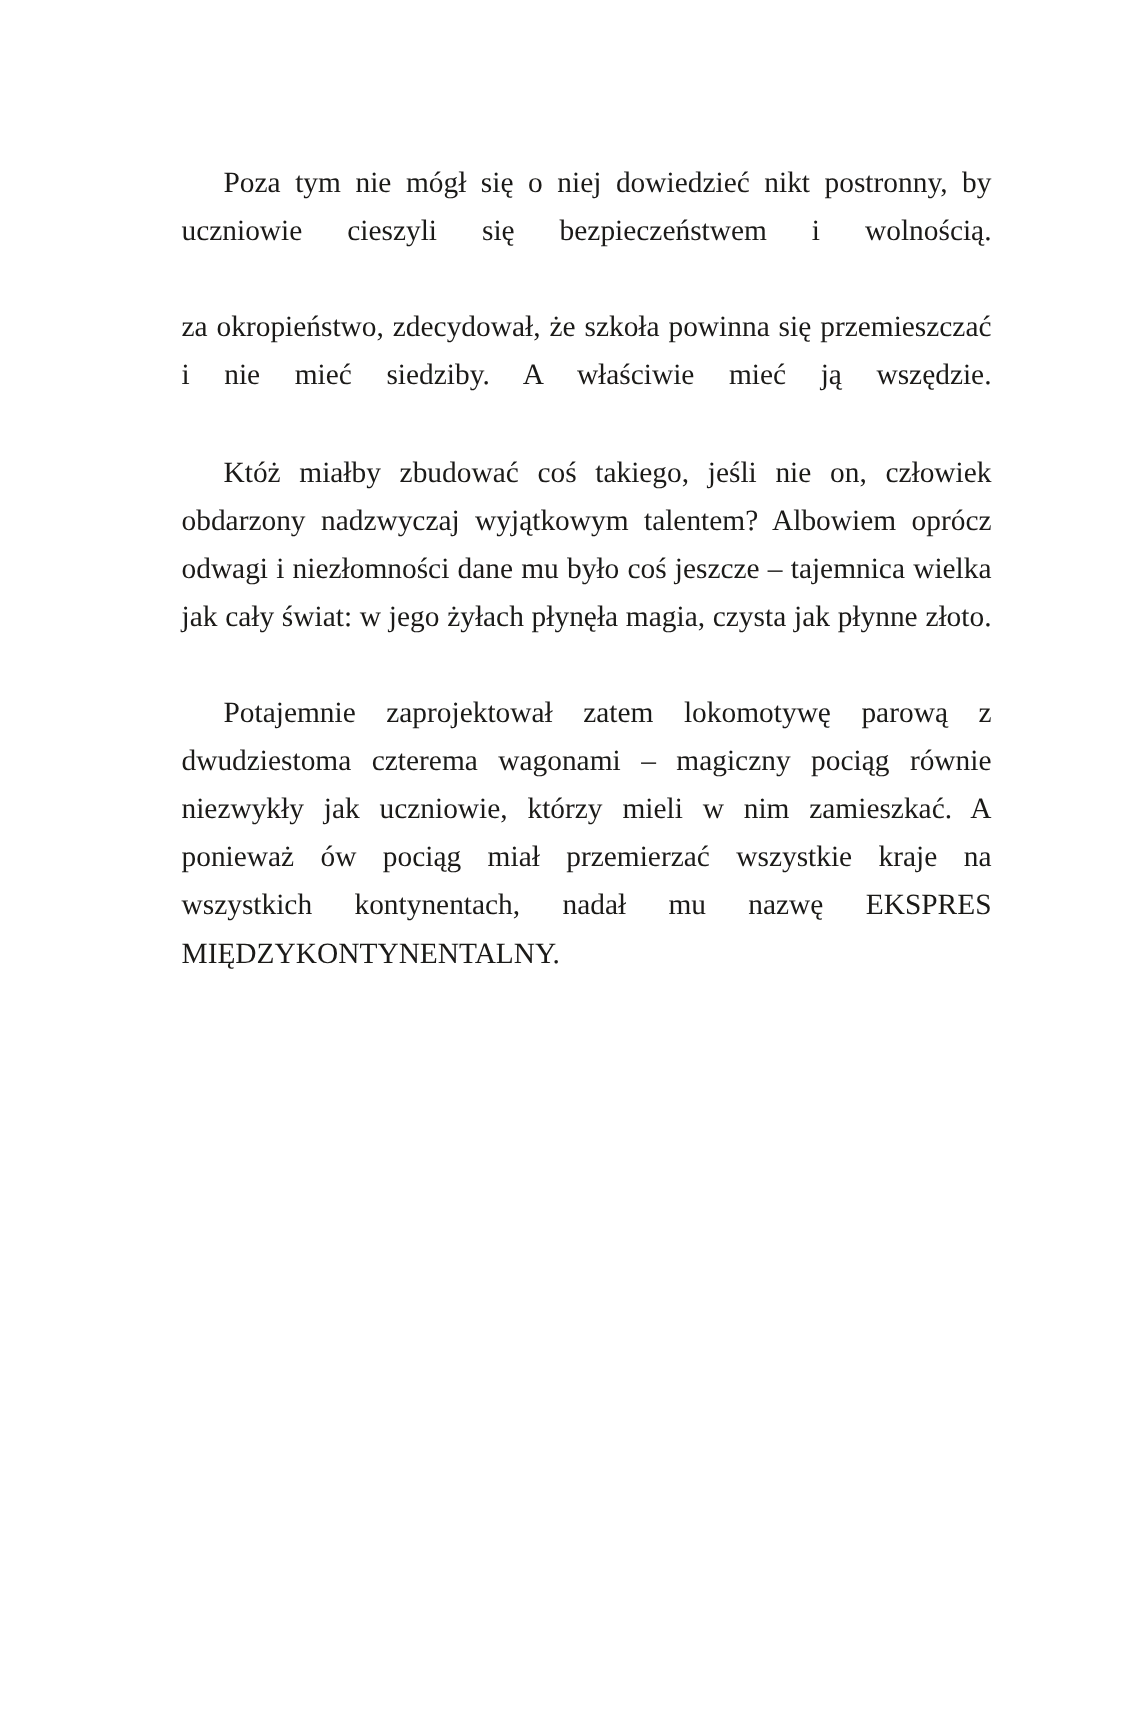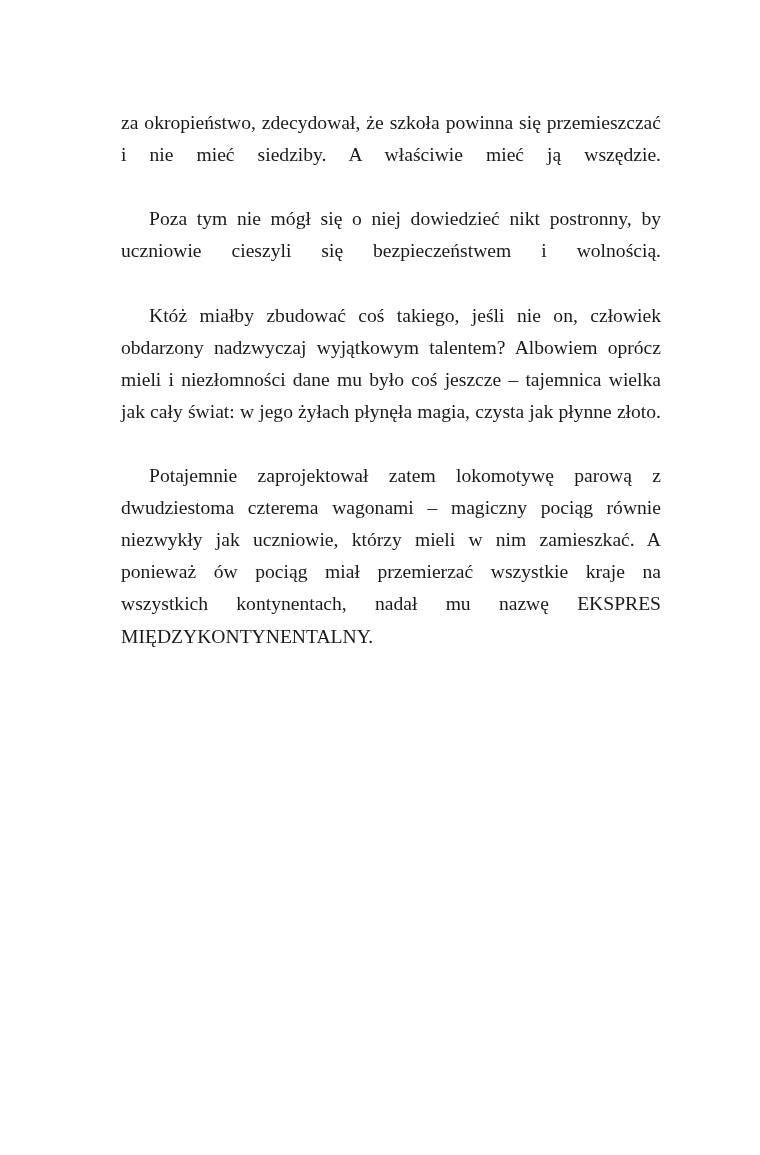--- a/index.html
+++ b/index.html
@@ -50,18 +50,18 @@
     content: "";
     display: inline-block;
     width: 100%;
   }
 </style>
 </head>
 <body>
 
 <div class="page">
   <div class="text-block">
+    <p class="para">Poza tym nie mógł się o niej dowiedzieć nikt postronny, by uczniowie cieszyli się bezpieczeństwem i wolnością.</p>
     <p class="para first">za okropieństwo, zdecydował, że szkoła powinna się przemieszczać i nie mieć siedziby. A właściwie mieć ją wszędzie.</p>
-    <p class="para">Poza tym nie mógł się o niej dowiedzieć nikt postronny, by uczniowie cieszyli się bezpieczeństwem i wolnością.</p>
-    <p class="para">Któż miałby zbudować coś takiego, jeśli nie on, człowiek obdarzony nadzwyczaj wyjątkowym talentem? Albowiem oprócz mieli i niezłomności dane mu było coś jeszcze – tajemnica wielka jak cały świat: w jego żyłach płynęła magia, czysta jak płynne złoto.</p>
+    <p class="para">Któż miałby zbudować coś takiego, jeśli nie on, człowiek obdarzony nadzwyczaj wyjątkowym talentem? Albowiem oprócz odwagi i niezłomności dane mu było coś jeszcze – tajemnica wielka jak cały świat: w jego żyłach płynęła magia, czysta jak płynne złoto.</p>
     <p class="para">Potajemnie zaprojektował zatem lokomotywę parową z dwudziestoma czterema wagonami – magiczny pociąg równie niezwykły jak uczniowie, którzy mieli w nim zamieszkać. A ponieważ ów pociąg miał przemierzać wszystkie kraje na wszystkich kontynentach, nadał mu nazwę EKSPRES MIĘDZYKONTYNENTALNY.</p>
   </div>
 </div>
 
 </body></html>

